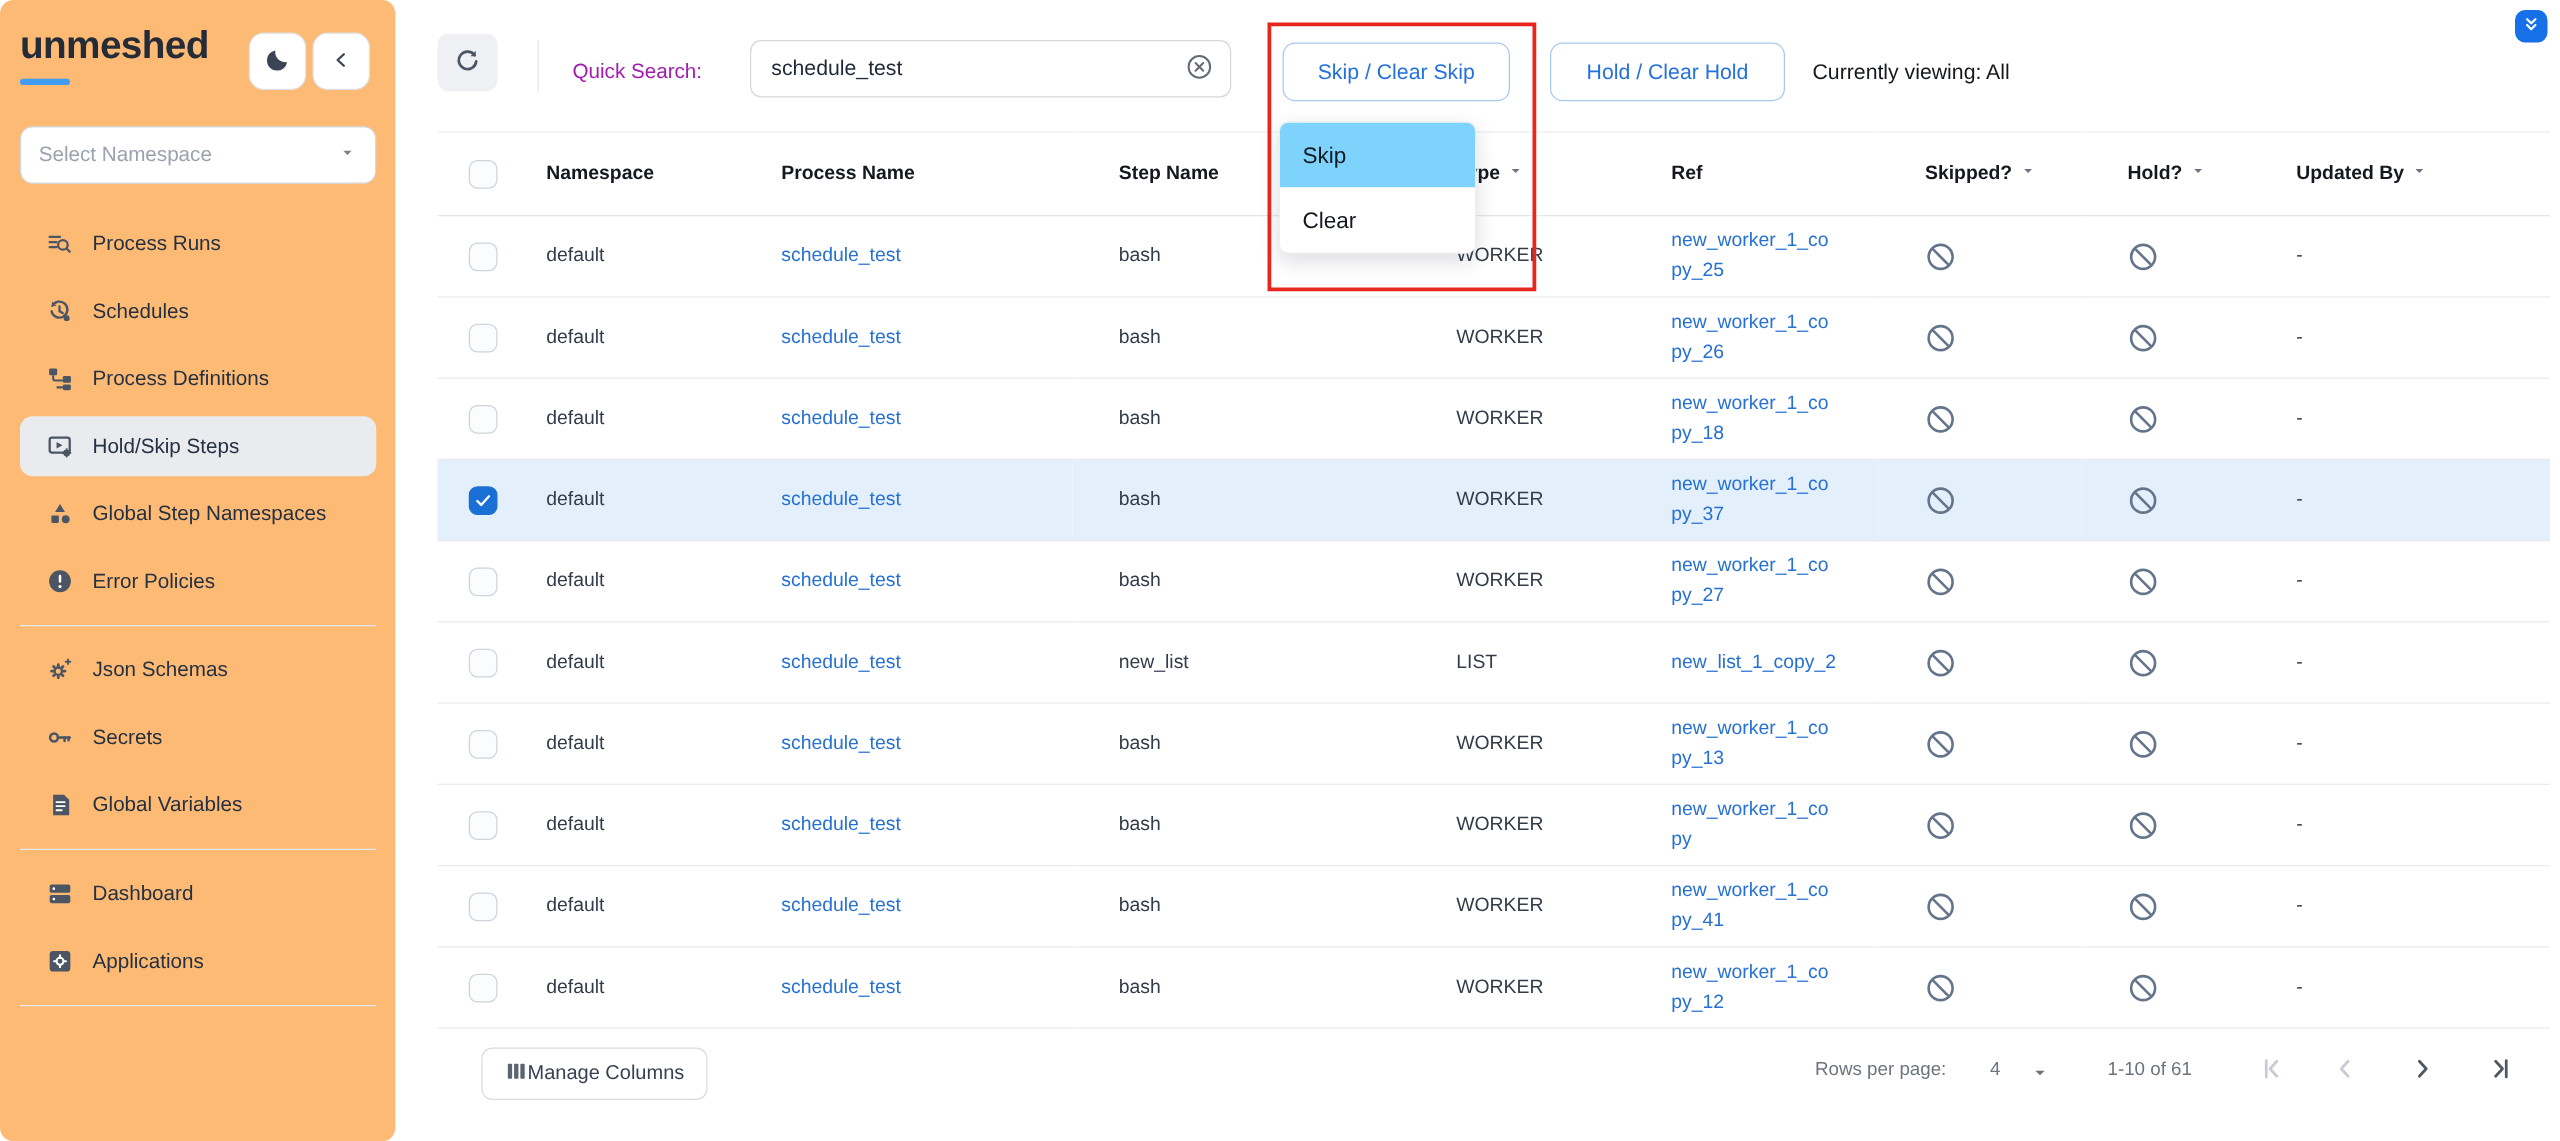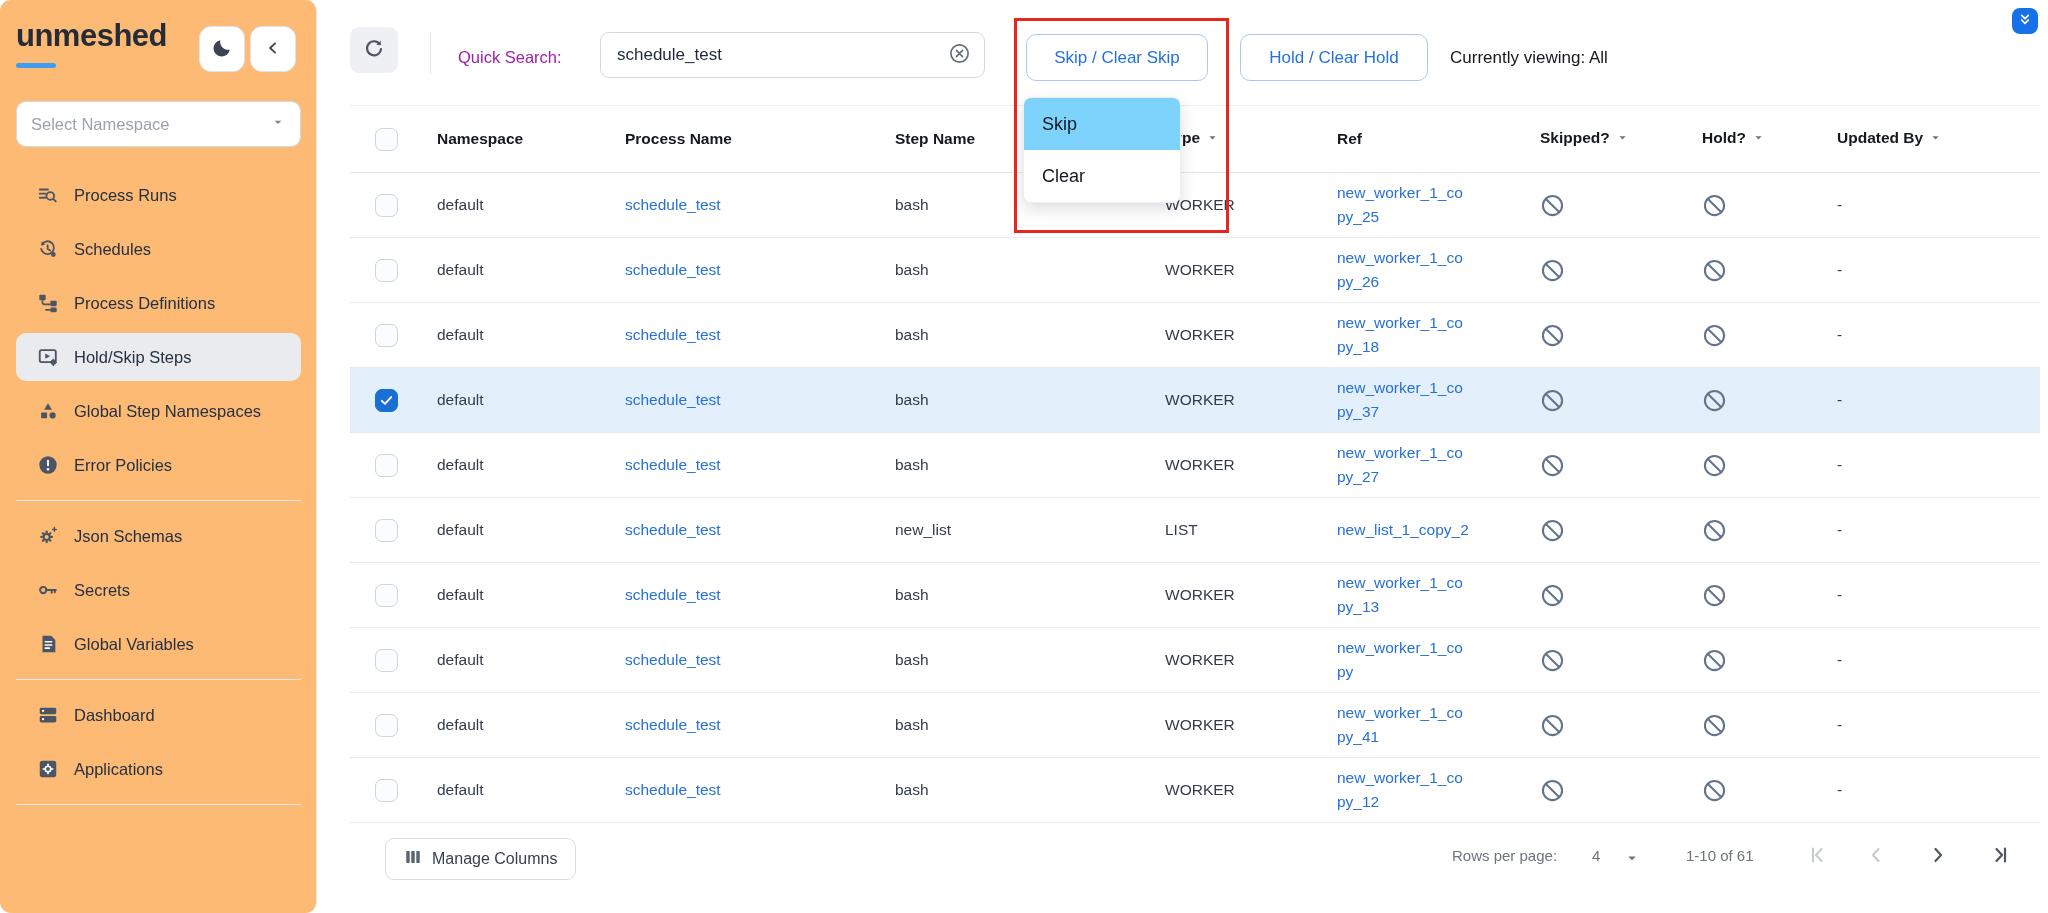--- a/index.html
+++ b/index.html
@@ -58,21 +58,21 @@
   .grid th:first-child,.grid td:first-child{padding-left:25px;}
   .grid tr.selected td{background:var(--selected-row-bg);}
   .link{color:var(--link-blue);text-decoration:none;cursor:pointer;}
   .ref-link{display:inline-block;max-width:132px;word-break:break-all;line-height:1.55;}
   .cbx{width:23px;height:23px;border-radius:7px;border:1.5px solid #ccd4dc;background:#fbfcfd;display:flex;align-items:center;justify-content:center;cursor:pointer;}
   .cbx.checked{background:#1a6fd4;border-color:#1a6fd4;}
   .sort-caret{display:inline-block;vertical-align:middle;margin-left:5px;}
   .blocked{display:flex;align-items:center;}
 
   
-  .manage-btn{position:absolute;left:68px;top:838px;height:42px;border:1px solid #d8dde3;border-radius:9px;background:#fff;display:flex;align-items:center;gap:10px;padding:0 18px;font-size:16px;color:#374151;font-family:"Liberation Sans",sans-serif;cursor:pointer;}
+  .manage-btn{position:absolute;left:68px;top:838px;height:42px;border:1px solid #d8dde3;border-radius:9px;background:#fff;display:flex;align-items:center;padding:0 18px;font-size:16px;color:#374151;font-family:"Liberation Sans",sans-serif;cursor:pointer;}
   .foot-text{position:absolute;top:847px;font-size:15px;color:#6d747d;}
   .rpp-label{left:1135px;}
   .rpp-value{left:1275px;cursor:pointer;}
   .rpp-caret{position:absolute;left:1306px;top:849px;cursor:pointer;}
   .range-label{left:1369px;}
   .pager-btn{position:absolute;top:836px;width:40px;height:40px;border:none;background:transparent;display:flex;align-items:center;justify-content:center;cursor:pointer;}
   .pager-btn.disabled{cursor:default;}
 
   
   .dropdown{position:absolute;left:1023px;top:97px;width:158px;background:#fff;border:1px solid #eceef0;border-radius:8px;box-shadow:0 6px 16px rgba(20,30,50,.14);overflow:hidden;z-index:30;}

